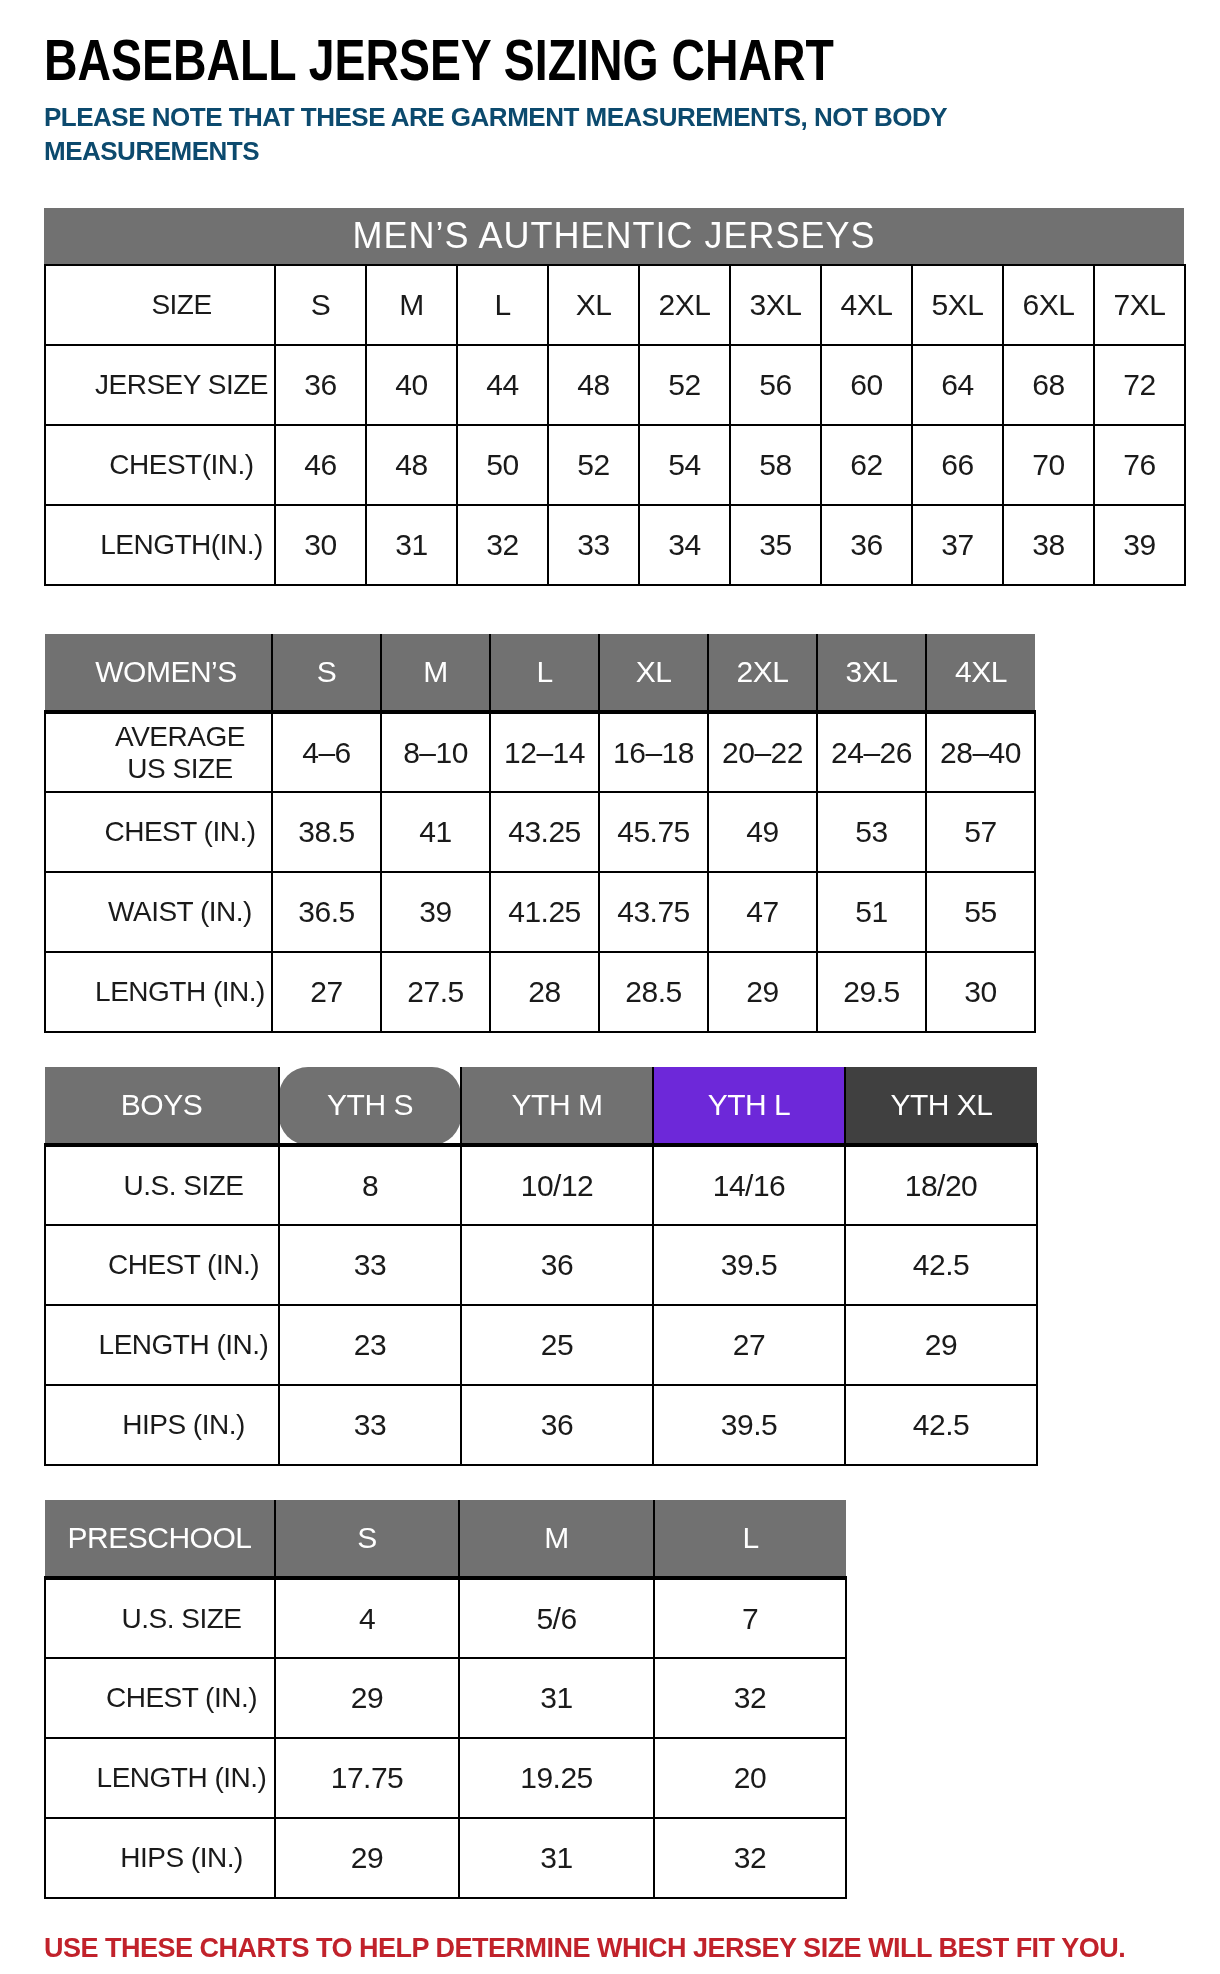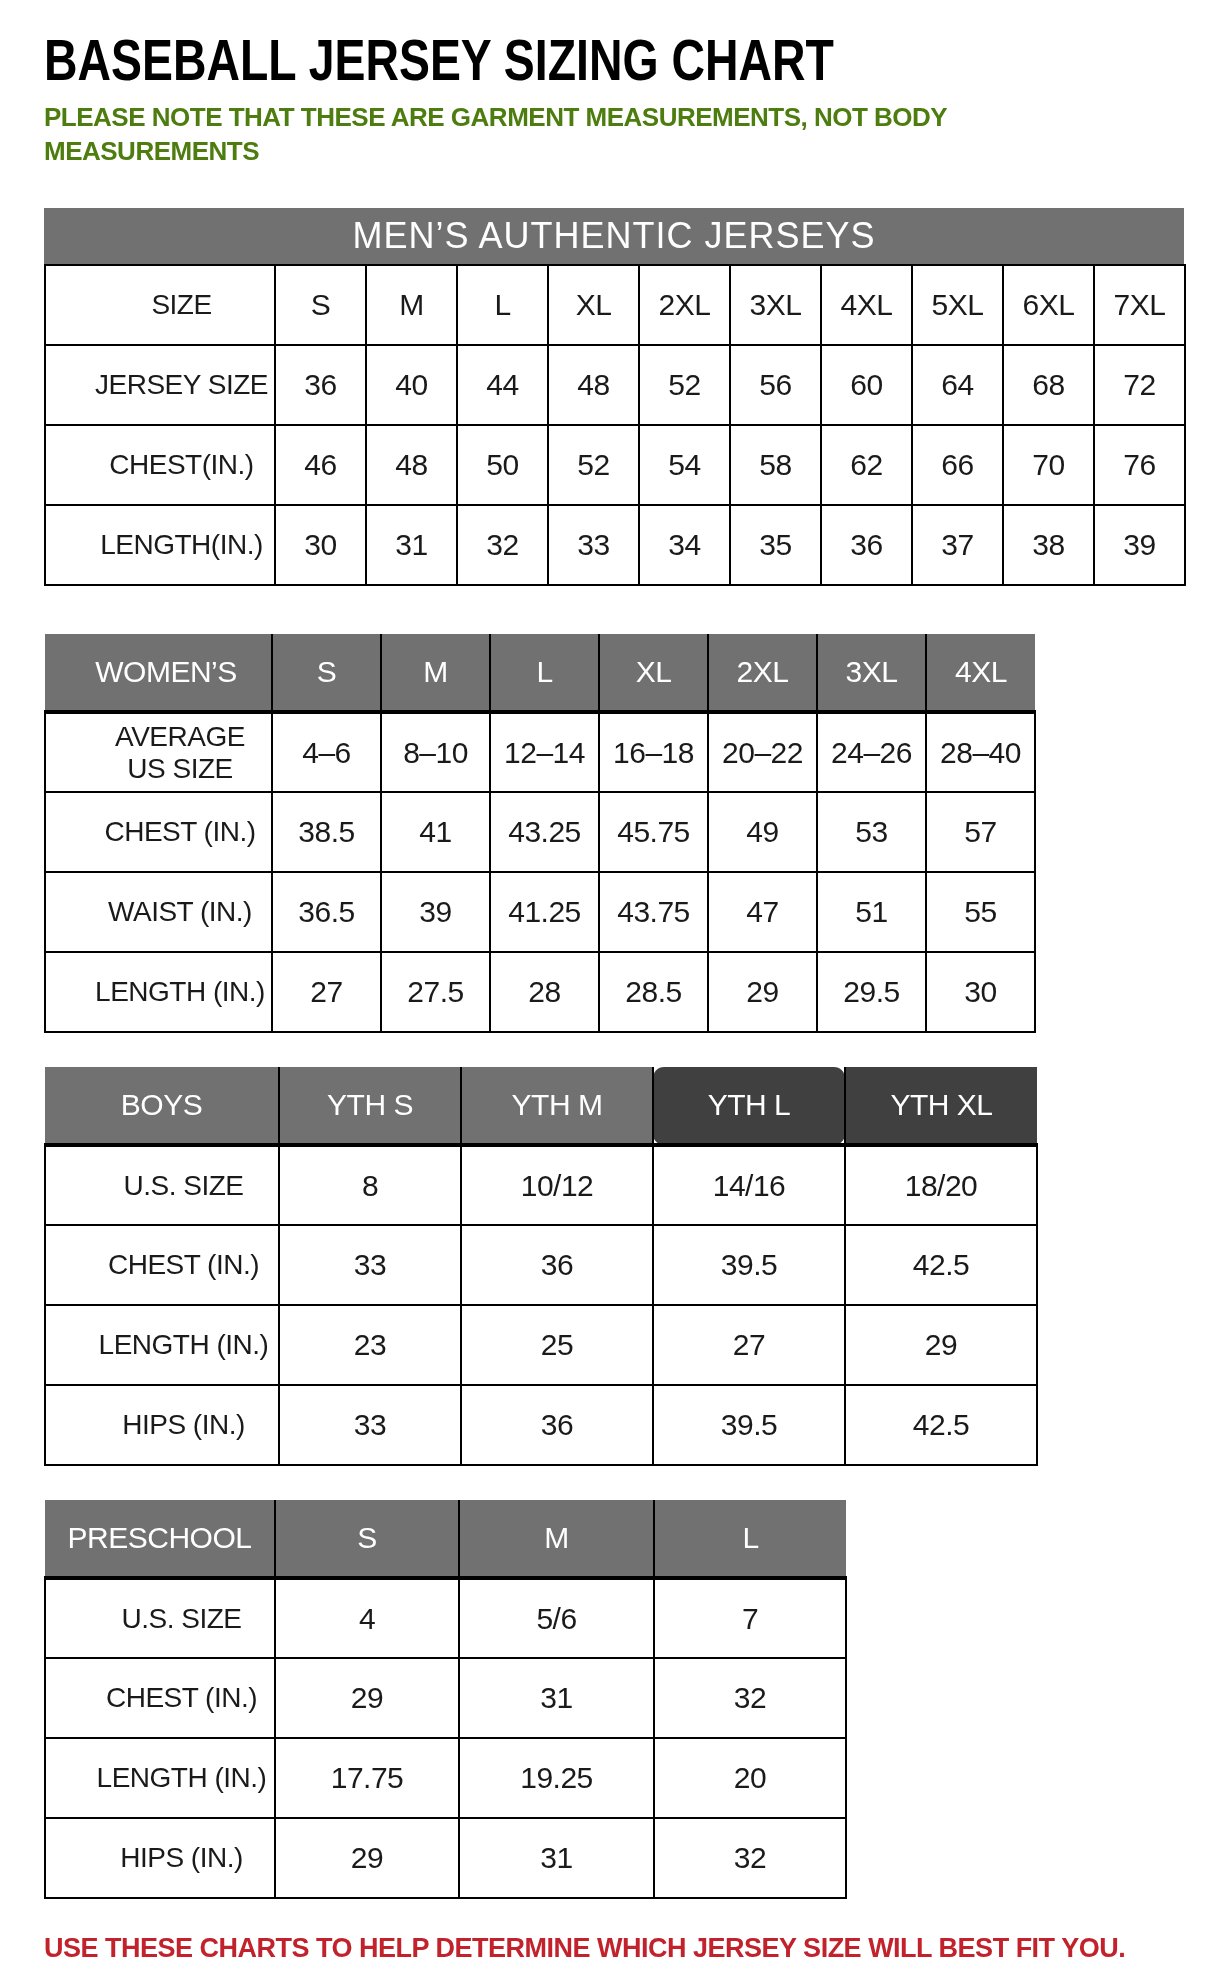--- a/index.html
+++ b/index.html
@@ -42,21 +42,21 @@
   tbody tr{height:80px;}
   tbody th{font-weight:normal;font-size:28px;white-space:pre-line;line-height:1.15;padding-left:47px;}
   tbody td{font-size:30px;}
 </style>
 </head>
 <body>
 
 
 
 <h1 class="page-title">BASEBALL JERSEY SIZING CHART</h1>
-<p class="note" style="color: #4d7c0f;">PLEASE NOTE THAT THESE ARE GARMENT MEASUREMENTS, NOT BODY MEASUREMENTS</p>
+<p class="note" style="color: #0c4a6e;">PLEASE NOTE THAT THESE ARE GARMENT MEASUREMENTS, NOT BODY MEASUREMENTS</p>
 
 <div id="tables">
     <div class="tbl gap-lg" style="width: 1140px;">
       <div class="banner" style="background: rgb(113, 113, 113);">MEN’S AUTHENTIC JERSEYS</div>
       <table style="width: 1140px;">
         <colgroup>
           <col style="width: 230px;">
           <col style="width: 91px;">
           <col style="width: 91px;">
           <col style="width: 91px;">
@@ -198,23 +198,23 @@
         <colgroup>
           <col style="width: 234px;">
           <col style="width: 182px;">
           <col style="width: 192px;">
           <col style="width: 192px;">
           <col style="width: 192px;">
         </colgroup>
         <thead>
           <tr>
             <th style="background: rgb(113, 113, 113);">BOYS</th>
-            <th style="background: rgb(113, 113, 113);">YTH S</th>
+            <th style="background: rgb(113, 113, 113); border-radius: 29px;">YTH S</th>
             <th style="background: rgb(113, 113, 113);">YTH M</th>
-            <th style="background: #404040; border-radius: 11px;">YTH L</th>
+            <th style="background: #6d28d9;">YTH L</th>
             <th style="background: #404040;">YTH XL</th>
           </tr>
         </thead>
         <tbody>
           <tr>
             <th>U.S. SIZE</th>
             <td>8</td>
             <td>10/12</td>
             <td>14/16</td>
             <td>18/20</td>

